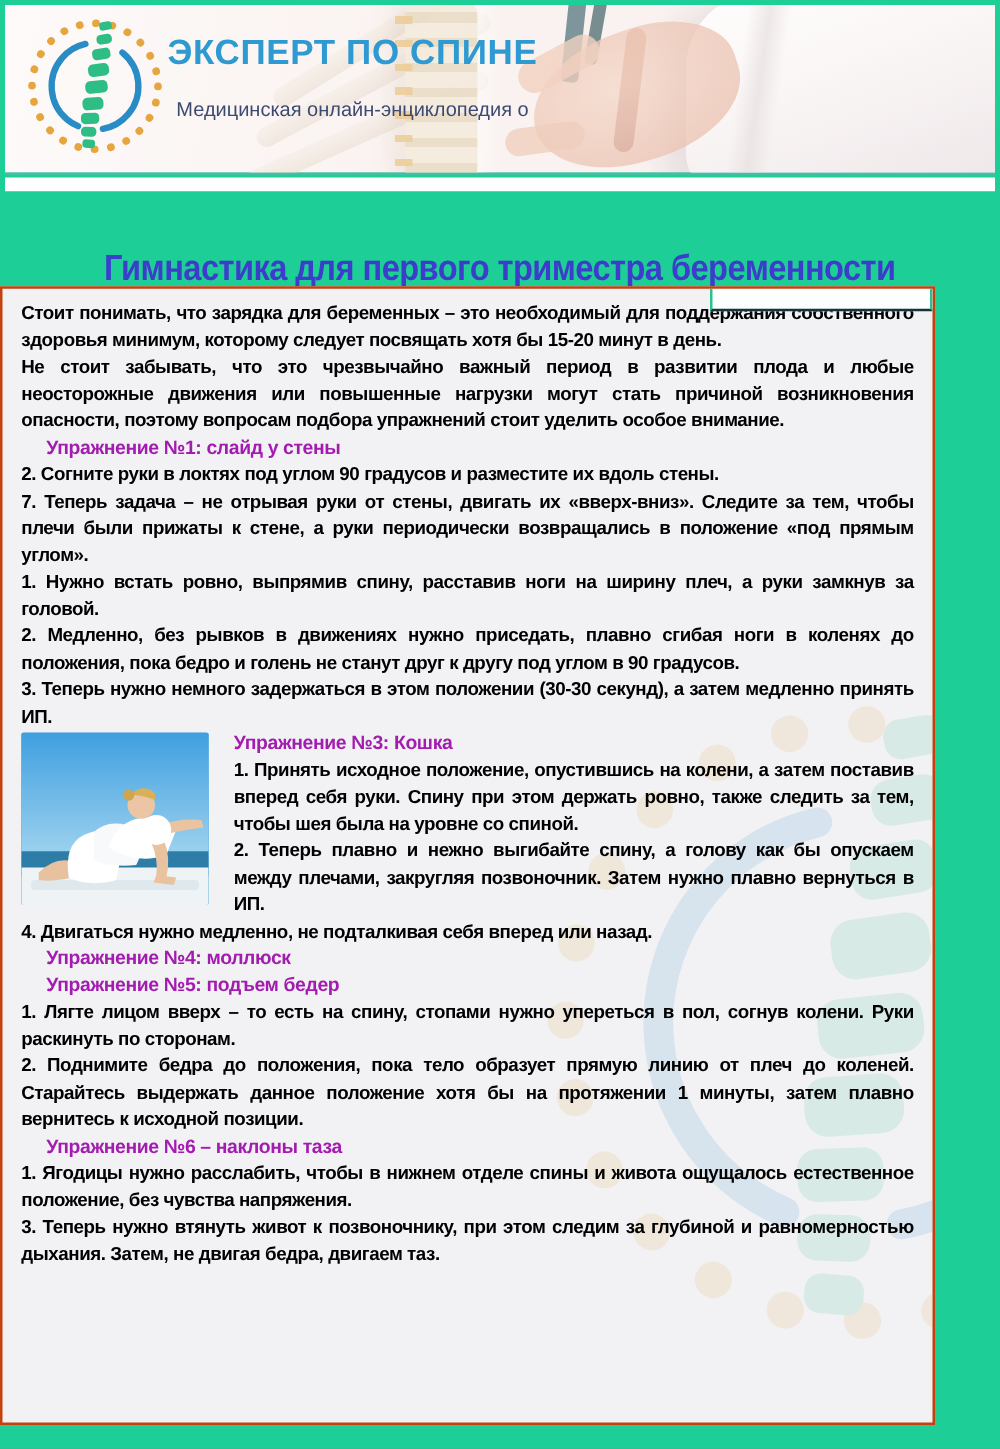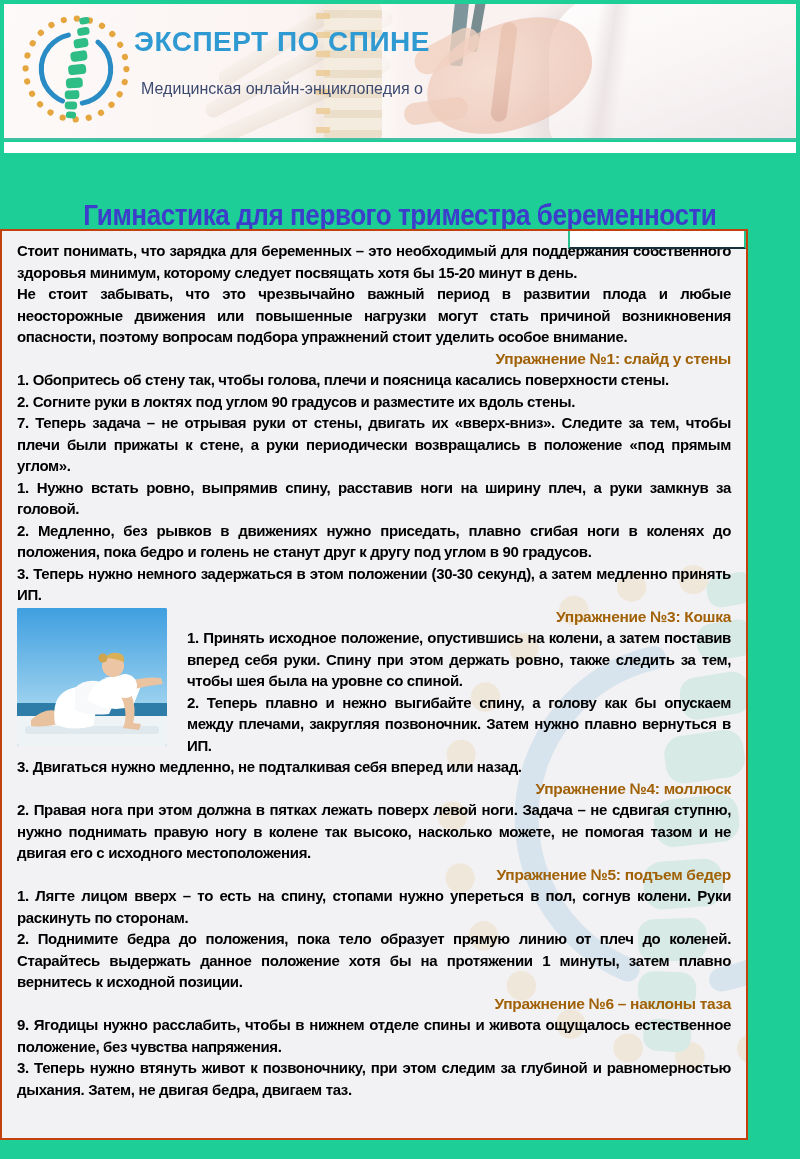--- a/index.html
+++ b/index.html
@@ -96,22 +96,22 @@
   .watermark {
     position:absolute; left:424px; top:322px; width:530px; height:530px;
     opacity:.13; z-index:0; pointer-events:none;
   }
   .blocks { position:relative; z-index:1; }
   .p {
     font-size:15px; font-weight:bold; color:#000; line-height:21.5px;
     letter-spacing:-.35px; text-align:justify;
   }
   .h {
-    font-size:15.5px; font-weight:bold; color:#a16207; line-height:21.5px;
-    letter-spacing:-.3px; text-align:right;
+    font-size:15.5px; font-weight:bold; color:#a21caf; line-height:21.5px;
+    letter-spacing:-.3px; text-align:left;margin-left:20px;
   }
   .exercise-photo {
     float:left; width:150px; height:138px; margin:2px 20px 4px 0;
     border-radius:2px; overflow:hidden; background:#4aa8e0;
   }
   .exercise-photo svg { display:block; }
 </style>
 </head>
 <body>
 
@@ -180,21 +180,20 @@
       <rect x="40" y="69" width="13" height="8" rx="3" transform="rotate(-2 46 73)"></rect>
       <rect x="40" y="79" width="11" height="7" rx="3" transform="rotate(2 45 82)"></rect>
       <rect x="41" y="88" width="9" height="6" rx="2.5" transform="rotate(5 45 91)"></rect>
     </g>
   </svg>
 </div>
     <div class="blocks" id="blocks">
         <div class="p">Стоит понимать, что зарядка для беременных – это необходимый для поддержания собственного здоровья минимум, которому следует посвящать хотя бы 15-20 минут в день.</div>
         <div class="p">Не стоит забывать, что это чрезвычайно важный период в развитии плода и любые неосторожные движения или повышенные нагрузки могут стать причиной возникновения опасности, поэтому вопросам подбора упражнений стоит уделить особое внимание.</div>
         <div class="h">Упражнение №1: слайд у стены</div>
-        <div class="p">1. Обопритесь об стену так, чтобы голова, плечи и поясница касались поверхности стены.</div>
         <div class="p">2. Согните руки в локтях под углом 90 градусов и разместите их вдоль стены.</div>
         <div class="p">7. Теперь задача – не отрывая руки от стены, двигать их «вверх-вниз». Следите за тем, чтобы плечи были прижаты к стене, а руки периодически возвращались в положение «под прямым углом».</div>
         <div class="p">1. Нужно встать ровно, выпрямив спину, расставив ноги на ширину плеч, а руки замкнув за головой.</div>
         <div class="p">2. Медленно, без рывков в движениях нужно приседать, плавно сгибая ноги в коленях до положения, пока бедро и голень не станут друг к другу под углом в 90 градусов.</div>
         <div class="p">3. Теперь нужно немного задержаться в этом положении (30-30 секунд), а затем медленно принять ИП.</div>
   <div class="exercise-photo">
     <svg viewBox="0 0 150 138" width="150" height="138" xmlns="http://www.w3.org/2000/svg">
       <defs>
         <linearGradient id="sky" x1="0" y1="0" x2="0" y2="1">
           <stop offset="0" stop-color="#3f9fe0"></stop>
@@ -221,25 +220,24 @@
       <circle cx="108" cy="78" r="12" fill="#ffffff"></circle>
 
       <circle cx="96" cy="58" r="11" fill="#ecc6a4"></circle>
       <path d="M88 50 q6 -8 16 -4 q4 2 3 8 q-10 -4 -19 -4 z" fill="#d9b056"></path>
       <circle cx="86" cy="50" r="4.5" fill="#cfa64e"></circle>
     </svg>
   </div>
 <div class="h">Упражнение №3: Кошка</div>
         <div class="p">1. Принять исходное положение, опустившись на колени, а затем поставив вперед себя руки. Спину при этом держать ровно, также следить за тем, чтобы шея была на уровне со спиной.</div>
         <div class="p">2. Теперь плавно и нежно выгибайте спину, а голову как бы опускаем между плечами, закругляя позвоночник. Затем нужно плавно вернуться в ИП.</div>
-        <div class="p">3. Двигаться нужно медленно, не подталкивая себя вперед или назад.</div>
+        <div class="p">4. Двигаться нужно медленно, не подталкивая себя вперед или назад.</div>
         <div class="h">Упражнение №4: моллюск</div>
-        <div class="p">2. Правая нога при этом должна в пятках лежать поверх левой ноги. Задача – не сдвигая ступню, нужно поднимать правую ногу в колене так высоко, насколько можете, не помогая тазом и не двигая его с исходного местоположения.</div>
         <div class="h">Упражнение №5: подъем бедер</div>
         <div class="p">1. Лягте лицом вверх – то есть на спину, стопами нужно упереться в пол, согнув колени. Руки раскинуть по сторонам.</div>
         <div class="p">2. Поднимите бедра до положения, пока тело образует прямую линию от плеч до коленей. Старайтесь выдержать данное положение хотя бы на протяжении 1 минуты, затем плавно вернитесь к исходной позиции.</div>
         <div class="h">Упражнение №6 – наклоны таза</div>
-        <div class="p">9. Ягодицы нужно расслабить, чтобы в нижнем отделе спины и живота ощущалось естественное положение, без чувства напряжения.</div>
+        <div class="p">1. Ягодицы нужно расслабить, чтобы в нижнем отделе спины и живота ощущалось естественное положение, без чувства напряжения.</div>
         <div class="p">3. Теперь нужно втянуть живот к позвоночнику, при этом следим за глубиной и равномерностью дыхания. Затем, не двигая бедра, двигаем таз.</div>
       </div>
   </div>
 
 </div>
 
 </body></html>

